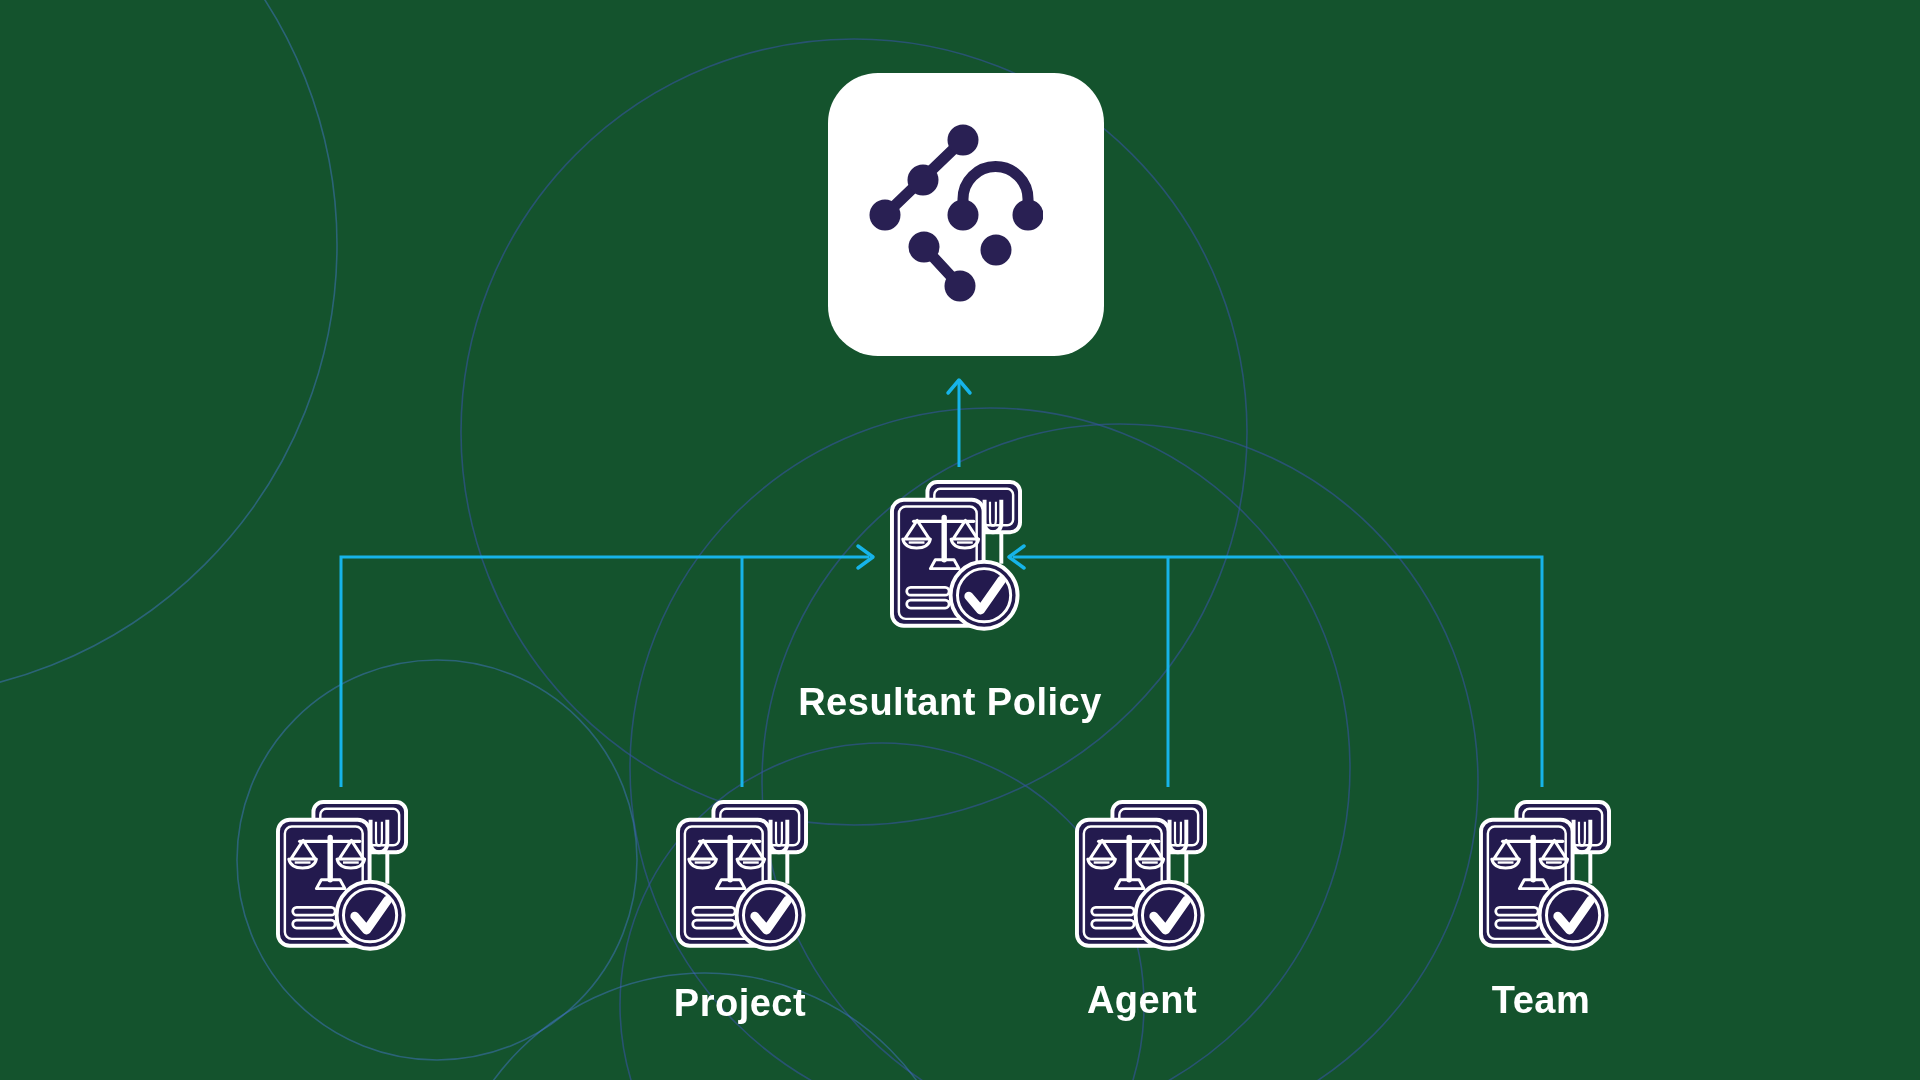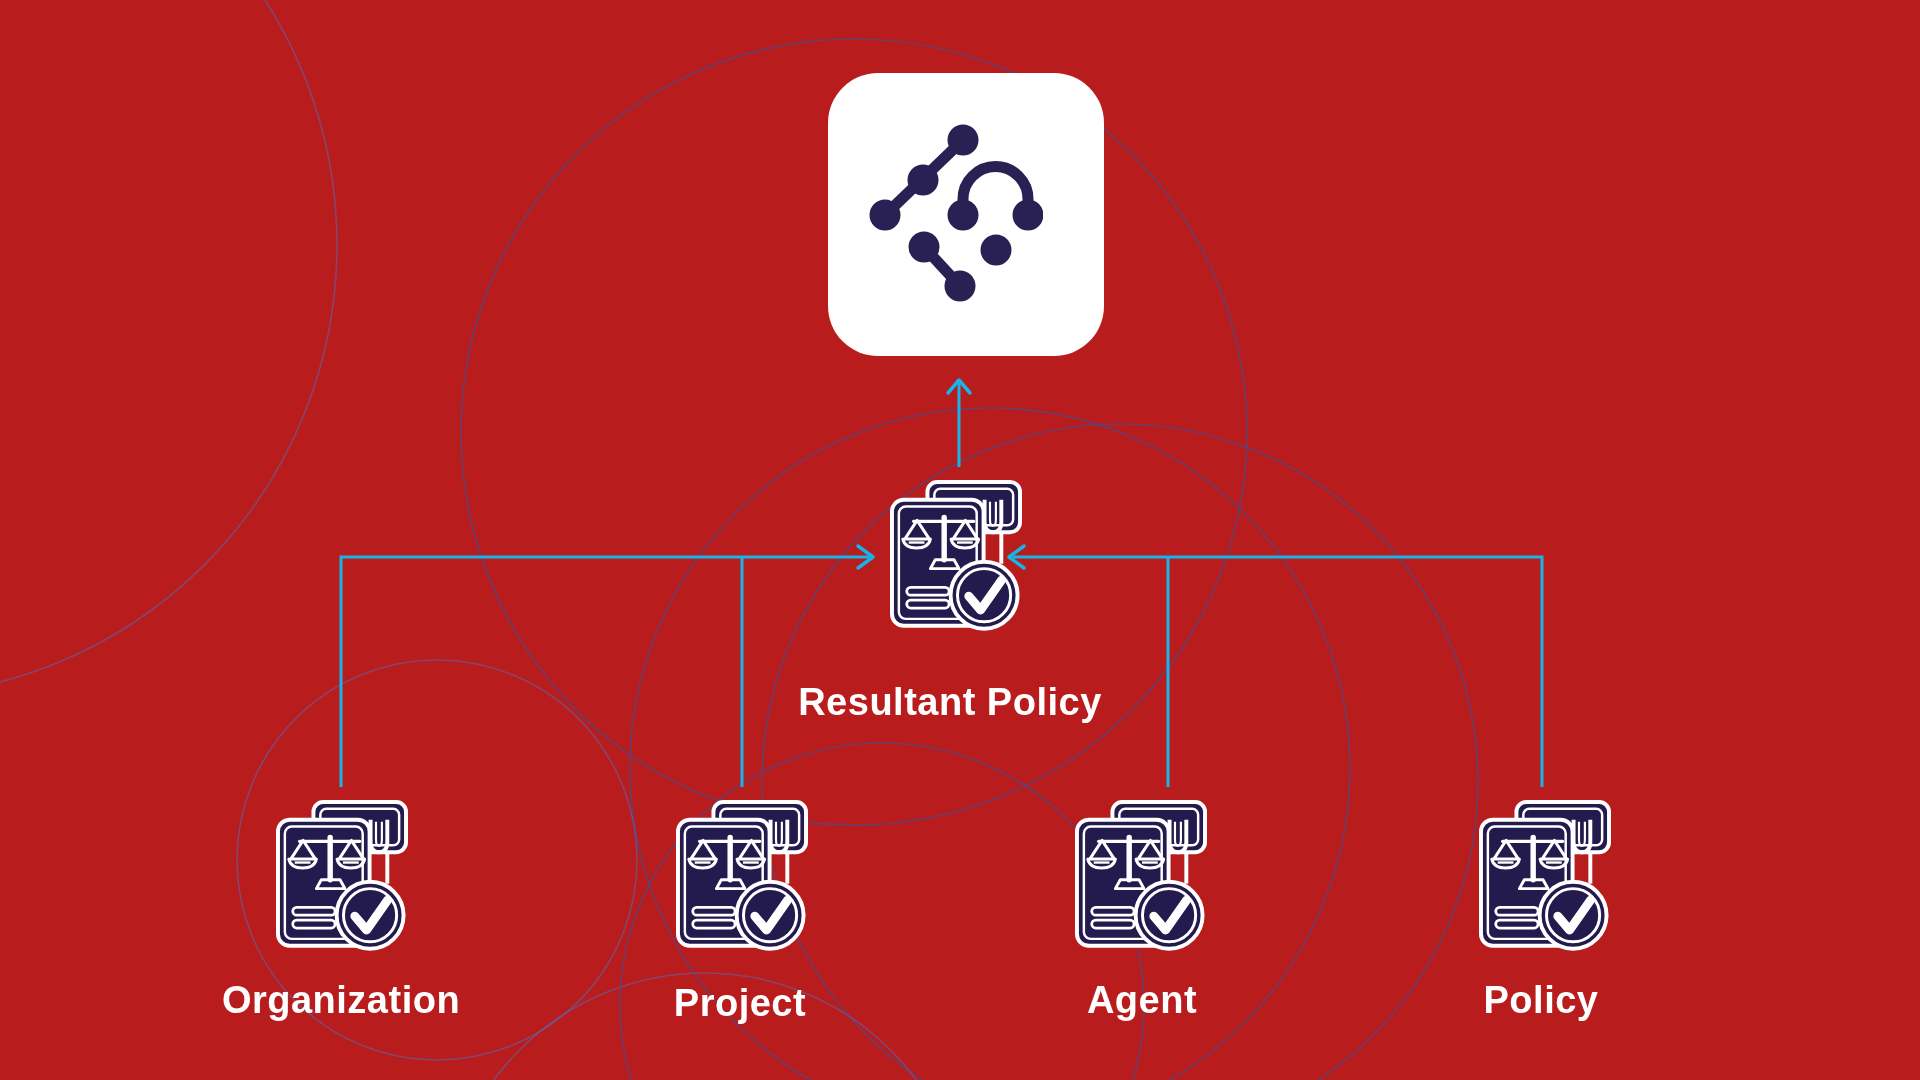--- a/index.html
+++ b/index.html
@@ -1,19 +1,19 @@
 <!DOCTYPE html>
 <html><head>
 <meta charset="utf-8">
 <style>
   html,body{margin:0;padding:0;}
   .stage{
     position:relative;
     width:1920px;height:1080px;
-    background:#b91c1c;
+    background:#14532d;
     overflow:hidden;
     font-family:"Liberation Sans", sans-serif;
   }
   svg.layer{position:absolute;left:0;top:0;width:1920px;height:1080px;}
   .decor{fill:none;stroke-width:1.6px;}
   .decor.blue{stroke:#4678D2;opacity:.45;}
   .decor.indigo{stroke:#35549E;opacity:.6;}
   .connector{fill:none;stroke:#16B4E9;stroke-width:3px;}
   .chevron{fill:none;stroke:#16B4E9;stroke-width:3.5px;stroke-linecap:round;stroke-linejoin:round;}
   .logo-tile{
@@ -109,30 +109,29 @@
   </div>
 
   <svg class="node-icon" style="left:890px;top:477px" width="132" height="155.7" viewBox="0 0 134 158" aria-hidden="true">
     <use href="#policy-icon"></use>
   </svg>
   <div class="label" style="left:950px;top:683px">Resultant Policy</div>
 
   <svg class="node-icon" style="left:276px;top:797px" width="132" height="155.7" viewBox="0 0 134 158" aria-hidden="true">
     <use href="#policy-icon"></use>
   </svg>
-  <div class="label" style="left:341px;top:981px">Organization</div>
 
   <svg class="node-icon" style="left:676px;top:797px" width="132" height="155.7" viewBox="0 0 134 158" aria-hidden="true">
     <use href="#policy-icon"></use>
   </svg>
   <div class="label" style="left:740px;top:984px">Project</div>
 
   <svg class="node-icon" style="left:1075px;top:797px" width="132" height="155.7" viewBox="0 0 134 158" aria-hidden="true">
     <use href="#policy-icon"></use>
   </svg>
   <div class="label" style="left:1142px;top:981px">Agent</div>
 
   <svg class="node-icon" style="left:1479px;top:797px" width="132" height="155.7" viewBox="0 0 134 158" aria-hidden="true">
     <use href="#policy-icon"></use>
   </svg>
-  <div class="label" style="left:1541px;top:981px">Policy</div>
+  <div class="label" style="left:1541px;top:981px">Team</div>
 
 </div>
 
 </body></html>

